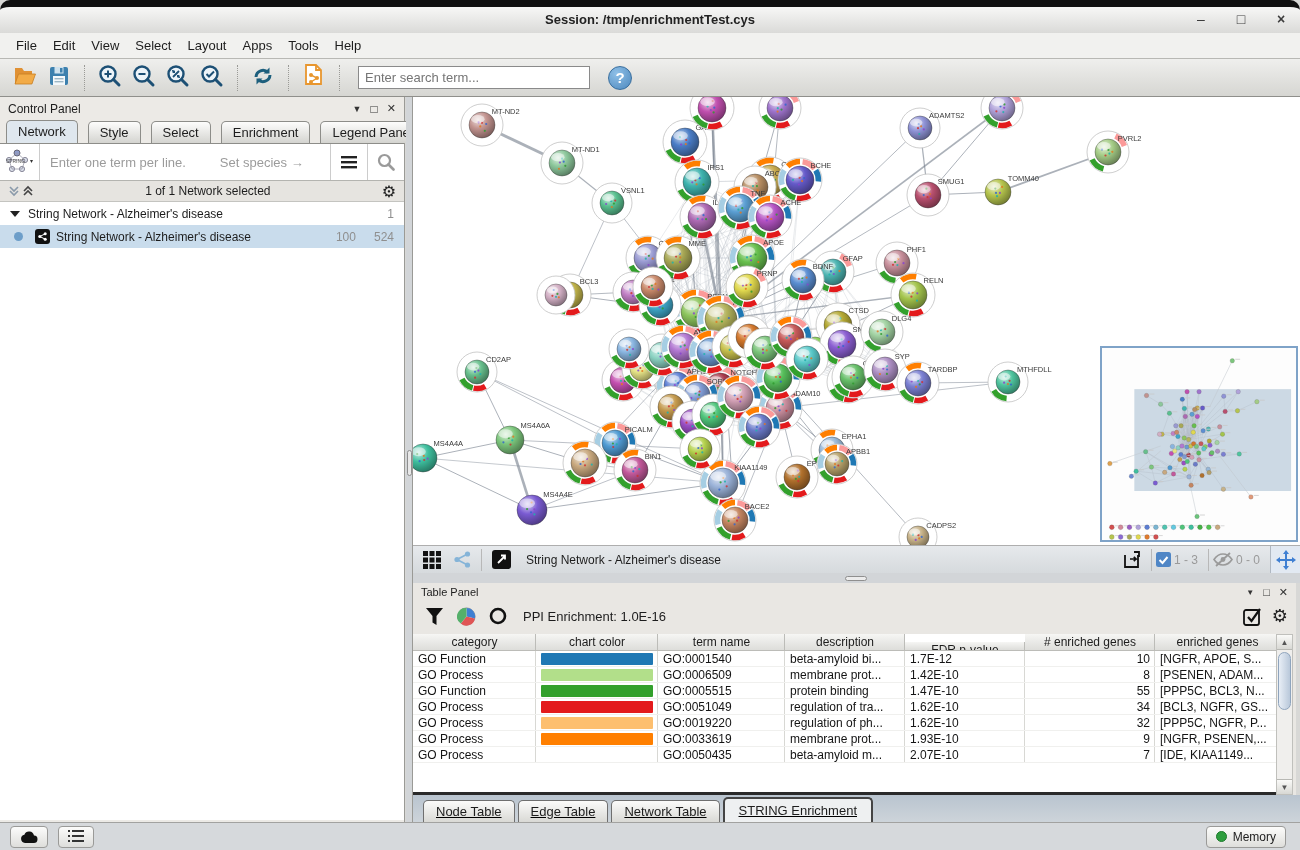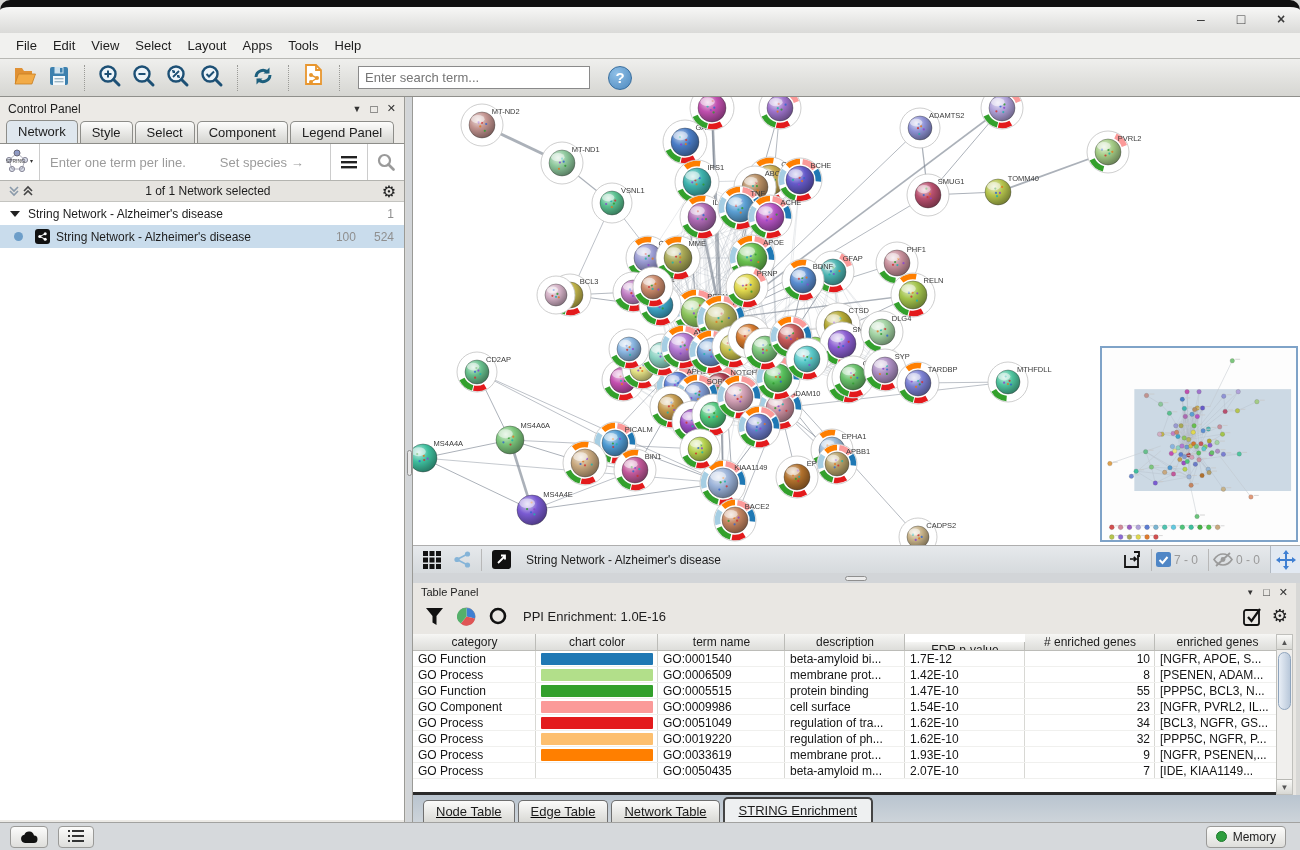--- a/index.html
+++ b/index.html
@@ -18,21 +18,21 @@
   .tbtn{width:30px;height:30px;display:flex;align-items:center;justify-content:center;margin:0 2px;}
   .tsep{width:1px;height:26px;border-left:1px dotted #9a9a96;margin:0 8px;}
   #search-input{width:232px;height:23px;border:1px solid #8a8a8a;background:#fff;font-size:13px;padding:0 6px;color:#222;margin:0 10px;font-family:inherit;}
   #help-btn{width:24px;height:24px;border-radius:50%;background:radial-gradient(circle at 35% 30%,#8fc0e8,#4d88bd);color:#fff;font-weight:bold;font-size:15px;display:flex;align-items:center;justify-content:center;margin-left:8px;border:1px solid #3a6f9e;}
   
   #control-panel{left:0;top:97px;width:405px;height:725px;background:#eceae6;border-right:1px solid #9a9a96;}
   #cp-header{height:23px;display:flex;align-items:center;padding:0 8px;font-size:12px;color:#1d1d1d;}
   .panel-ctls{margin-left:auto;display:flex;gap:9px;align-items:center;color:#333;font-size:11px;}
   .panel-ctls span{cursor:default;}
   #cp-tabs{height:24px;display:flex;align-items:flex-end;padding-left:6px;border-bottom:1px solid #8d8d89;}
-  .cp-tab{font-size:13px;color:#1d1d1d;padding:3px 11px;border:1px solid #8d8d89;border-bottom:none;border-radius:5px 5px 0 0;background:linear-gradient(#fdfdfc,#d4d4d0);margin-right:2px;white-space:nowrap;text-align:center;}
+  .cp-tab{font-size:13px;color:#1d1d1d;padding:3px 11px;border:1px solid #8d8d89;border-bottom:none;border-radius:5px 5px 0 0;background:linear-gradient(#fdfdfc,#d4d4d0);margin-right:10px;white-space:nowrap;text-align:center;}
   .cp-tab.active{background:#dfe7ee;padding-bottom:4px;}
   #string-row{height:37px;background:#fff;border-bottom:1px solid #b4b4b0;display:flex;align-items:center;}
   #string-logo{width:40px;height:36px;display:flex;align-items:center;justify-content:center;border-right:1px solid #ccc;}
   .ph-text{color:#9b9b9b;font-size:13px;padding-left:10px;white-space:nowrap;}
   #species-label{color:#9b9b9b;font-size:13px;margin-left:34px;white-space:nowrap;}
   #string-row .right-icons{margin-left:auto;display:flex;height:36px;}
   .sr-icon{width:37px;height:36px;display:flex;align-items:center;justify-content:center;border-left:1px solid #ccc;}
   #select-bar{height:21px;background:#e6e4e0;border-bottom:1px solid #c4c4c0;display:flex;align-items:center;padding:0 8px;font-size:12px;color:#1d1d1d;}
   #select-bar .mid{flex:1;text-align:center;}
   #net-tree{background:#fff;height:618px;font-size:12px;color:#1d1d1d;}
@@ -87,20 +87,21 @@
   #memory-btn{margin-left:auto;margin-right:4px;font-size:12px;color:#1d1d1d;gap:6px;}
   #mem-dot{width:11px;height:11px;border-radius:50%;background:#2e9e3e;border:1px solid #1d7a2b;}
   text{font-family:"Liberation Sans","DejaVu Sans",sans-serif;}
 </style>
 </head>
 <body>
 
 <div id="app">
 
   <div id="titlebar" class="abs">
+    <div id="title-text">Session: /tmp/enrichmentTest.cys</div>
     <div class="winctl" style="right:88px;">–</div>
     <div class="winctl" style="right:48px;">□</div>
     <div class="winctl" style="right:8px;font-weight:bold;">×</div>
   </div>
 
   <div id="menubar" class="abs">
       <div class="menu-item">File</div>
       <div class="menu-item">Edit</div>
       <div class="menu-item">View</div>
       <div class="menu-item">Select</div>
@@ -199,21 +200,21 @@
       <span class="panel-ctls">
         <span style="font-size:9px;">▼</span>
         <span style="font-size:12px;">□</span>
         <span style="font-weight:bold;">✕</span>
       </span>
     </div>
     <div id="cp-tabs">
         <div class="cp-tab active">Network</div>
         <div class="cp-tab">Style</div>
         <div class="cp-tab">Select</div>
-        <div class="cp-tab">Component</div>
+        <div class="cp-tab">Enrichment</div>
         <div class="cp-tab">Legend Panel</div>
       </div>
     <div id="string-row">
       <div id="string-logo">
         <svg width="30" height="28" viewBox="0 0 30 28">
           <circle cx="12" cy="5" r="3" fill="#8f9cc9" stroke="#667"></circle>
           <circle cx="4" cy="12" r="2.6" fill="#d8dde8" stroke="#889"></circle>
           <circle cx="20" cy="12" r="2.6" fill="#d8dde8" stroke="#889"></circle>
           <circle cx="7" cy="21" r="2.6" fill="#d8dde8" stroke="#889"></circle>
           <circle cx="17" cy="21" r="2.6" fill="#d8dde8" stroke="#889"></circle>
@@ -2640,21 +2641,21 @@
             <path d="M3 5v12h13V5" fill="none" stroke="#111" stroke-width="1.8"></path>
             <path d="M8 9h6l-2.2-2.2M14 9l-2.2 2.2" stroke="#111" stroke-width="1.7" fill="none"></path>
             <path d="M12 2h5v5" fill="none" stroke="#111" stroke-width="1.8"></path>
           </svg>
         </div>
       <div class="ntb-sep"></div>
       <svg width="15" height="15" viewBox="0 0 15 15">
           <rect width="15" height="15" rx="2.5" fill="#4f86c6"></rect>
           <path d="M3.5 8l3 3 5-6" stroke="#fff" stroke-width="2" fill="none"></path>
         </svg>
-      <span class="cnt-label">7 - 0</span>
+      <span class="cnt-label">1 - 3</span>
       <div class="ntb-sep"></div>
       <svg width="20" height="15" viewBox="0 0 20 15">
           <path d="M1 7.5C4 3 8 2 10 2s6 1 9 5.5C16 12 12 13 10 13S4 12 1 7.5z" fill="none" stroke="#9a9a9a" stroke-width="1.6"></path>
           <circle cx="10" cy="7.5" r="2.4" fill="#9a9a9a"></circle>
           <path d="M3 14L17 1" stroke="#9a9a9a" stroke-width="1.8"></path>
         </svg>
       <span class="cnt-label">0 - 0</span>
       <div id="move-tile">
           <svg width="20" height="20" viewBox="0 0 20 20">
             <g fill="#3f7fd2">
@@ -2746,31 +2747,20 @@
           <div class="td" style="width: 122px;">
             <div class="colorbar" style="background: rgb(51, 160, 44);"></div>
           </div>
           <div class="td" style="width: 127px;">GO:0005515</div>
           <div class="td" style="width: 120px;">protein binding</div>
           <div class="td" style="width: 120px;">1.47E-10</div>
           <div class="td" style="width: 130px; text-align: right;">55</div>
           <div class="td" style="width: 125px;">[PPP5C, BCL3, N...</div>
         </div>
         <div class="tr">
-          <div class="td" style="width: 123px;">GO Component</div>
-          <div class="td" style="width: 122px;">
-            <div class="colorbar" style="background: rgb(251, 154, 153);"></div>
-          </div>
-          <div class="td" style="width: 127px;">GO:0009986</div>
-          <div class="td" style="width: 120px;">cell surface</div>
-          <div class="td" style="width: 120px;">1.54E-10</div>
-          <div class="td" style="width: 130px; text-align: right;">23</div>
-          <div class="td" style="width: 125px;">[NGFR, PVRL2, IL...</div>
-        </div>
-        <div class="tr">
           <div class="td" style="width: 123px;">GO Process</div>
           <div class="td" style="width: 122px;">
             <div class="colorbar" style="background: rgb(227, 26, 28);"></div>
           </div>
           <div class="td" style="width: 127px;">GO:0051049</div>
           <div class="td" style="width: 120px;">regulation of tra...</div>
           <div class="td" style="width: 120px;">1.62E-10</div>
           <div class="td" style="width: 130px; text-align: right;">34</div>
           <div class="td" style="width: 125px;">[BCL3, NGFR, GS...</div>
         </div>

